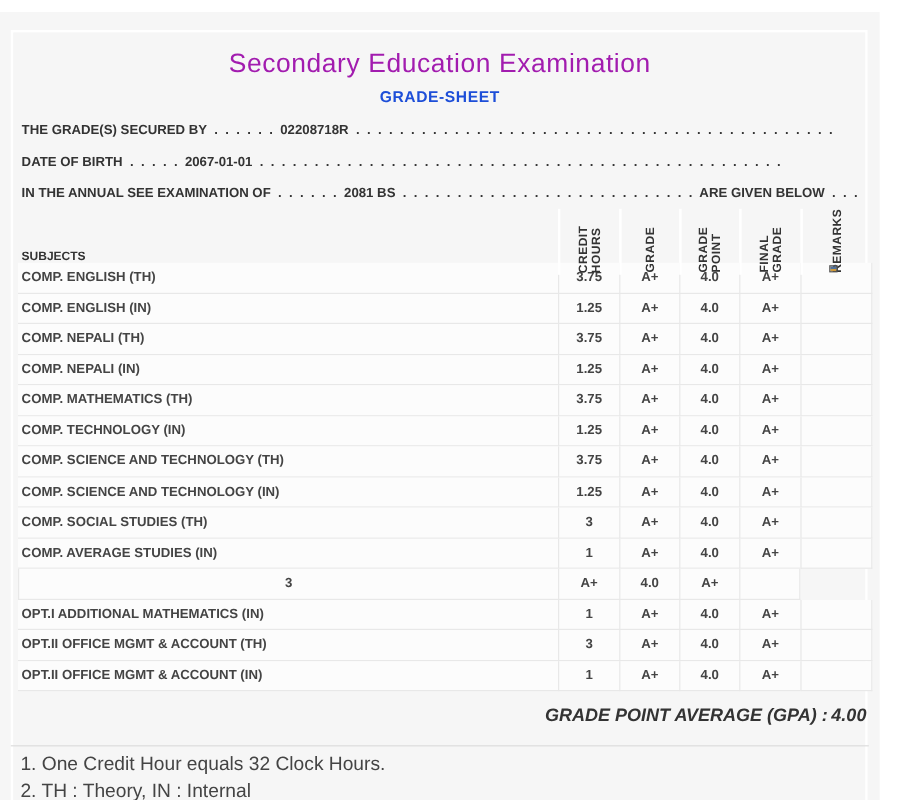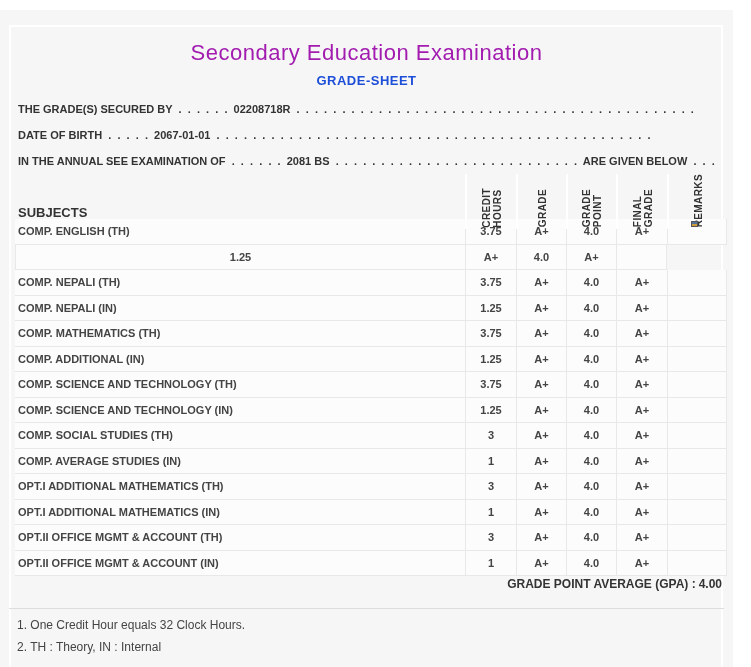--- a/index.html
+++ b/index.html
@@ -66,21 +66,21 @@
     position: relative;
     display: flex;
     align-items: flex-end;
     justify-content: center;
     padding-bottom: 2px;
   }
   .hcell + .hcell { border-left: 2px solid #ffffff; }
   .hcell.c0 {
     justify-content: flex-start;
     padding: 0 0 9px 3px;
-    font-size: 13px;
+    font-size: 10px;
     font-weight: 700;
     color: #333333;
   }
   .vh {
     writing-mode: vertical-rl;
     transform: rotate(180deg);
     white-space: pre-line;
     font-size: 10px;
     line-height: 11px;
     font-weight: 700;
@@ -104,38 +104,40 @@
     justify-content: center;
     font-size: 11px;
     font-weight: 700;
     color: #444444;
   }
   .tcell.c0 { justify-content: flex-start; padding-left: 3px; }
   .tcell.c1, .tcell.c2, .tcell.c3, .tcell.c4, .tcell.c5 { border-left: 1px solid #e8e8e8; }
   .tcell.c5 { border-right: 1px solid #e8e8e8; }
 
   .gpa-row {
+    margin-top: 13px;
     height: 16px;
     line-height: 16px;
     text-align: right;
     padding-right: 11px;
-    font-size: 12px;
+    font-size: 15px;
     font-weight: 700;
     color: #333333;
     font-stretch: condensed;
+    font-style: italic;
   }
   .gpa-row .gpa-value { margin-left: 3px; }
 
   .notes {
     margin: 16px 9px 0 9px;
     border-top: 1px solid #dddddd;
     padding: 5px 0 0 8px;
   }
   .note {
-    font-size: 12px;
+    font-size: 16px;
     line-height: 22px;
     color: #444444;
   }
 </style>
 </head>
 <body>
 
 <div class="panel">
   <div class="frame"></div>
   <div class="content">
@@ -177,20 +179,21 @@
       <div>
           <div class="trow">
             <div class="tcell c0">COMP. ENGLISH (TH)</div>
             <div class="tcell c1">3.75</div>
             <div class="tcell c2">A+</div>
             <div class="tcell c3">4.0</div>
             <div class="tcell c4">A+</div>
             <div class="tcell c5"></div>
           </div>
           <div class="trow">
+            <div class="tcell c0">COMP. ENGLISH (IN)</div>
             <div class="tcell c1">1.25</div>
             <div class="tcell c2">A+</div>
             <div class="tcell c3">4.0</div>
             <div class="tcell c4">A+</div>
             <div class="tcell c5"></div>
           </div>
           <div class="trow">
             <div class="tcell c0">COMP. NEPALI (TH)</div>
             <div class="tcell c1">3.75</div>
             <div class="tcell c2">A+</div>
@@ -208,21 +211,21 @@
           </div>
           <div class="trow">
             <div class="tcell c0">COMP. MATHEMATICS (TH)</div>
             <div class="tcell c1">3.75</div>
             <div class="tcell c2">A+</div>
             <div class="tcell c3">4.0</div>
             <div class="tcell c4">A+</div>
             <div class="tcell c5"></div>
           </div>
           <div class="trow">
-            <div class="tcell c0">COMP. ADDITIONAL (IN)</div>
+            <div class="tcell c0">COMP. TECHNOLOGY (IN)</div>
             <div class="tcell c1">1.25</div>
             <div class="tcell c2">A+</div>
             <div class="tcell c3">4.0</div>
             <div class="tcell c4">A+</div>
             <div class="tcell c5"></div>
           </div>
           <div class="trow">
             <div class="tcell c0">COMP. SCIENCE AND TECHNOLOGY (TH)</div>
             <div class="tcell c1">3.75</div>
             <div class="tcell c2">A+</div>
@@ -248,21 +251,20 @@
           </div>
           <div class="trow">
             <div class="tcell c0">COMP. AVERAGE STUDIES (IN)</div>
             <div class="tcell c1">1</div>
             <div class="tcell c2">A+</div>
             <div class="tcell c3">4.0</div>
             <div class="tcell c4">A+</div>
             <div class="tcell c5"></div>
           </div>
           <div class="trow">
-            <div class="tcell c0">OPT.I ADDITIONAL MATHEMATICS (TH)</div>
             <div class="tcell c1">3</div>
             <div class="tcell c2">A+</div>
             <div class="tcell c3">4.0</div>
             <div class="tcell c4">A+</div>
             <div class="tcell c5"></div>
           </div>
           <div class="trow">
             <div class="tcell c0">OPT.I ADDITIONAL MATHEMATICS (IN)</div>
             <div class="tcell c1">1</div>
             <div class="tcell c2">A+</div>

